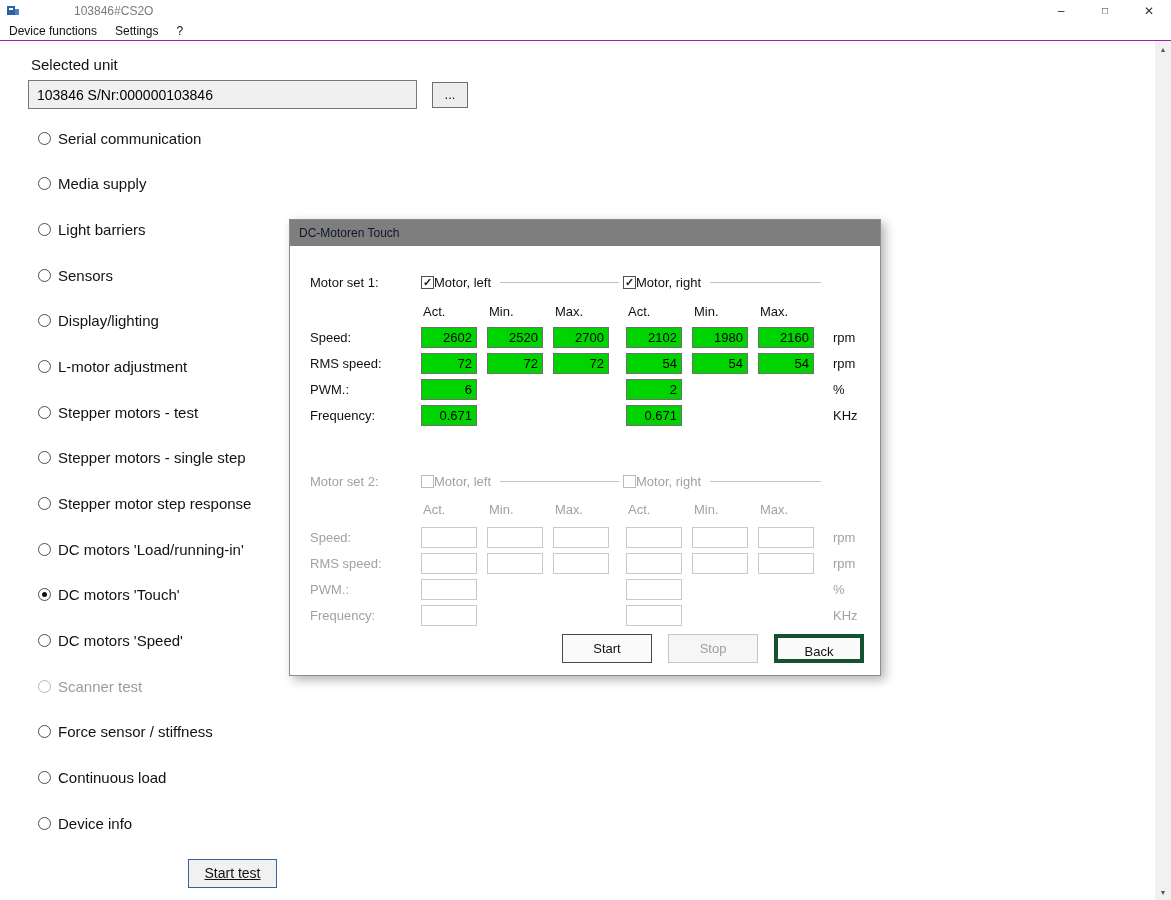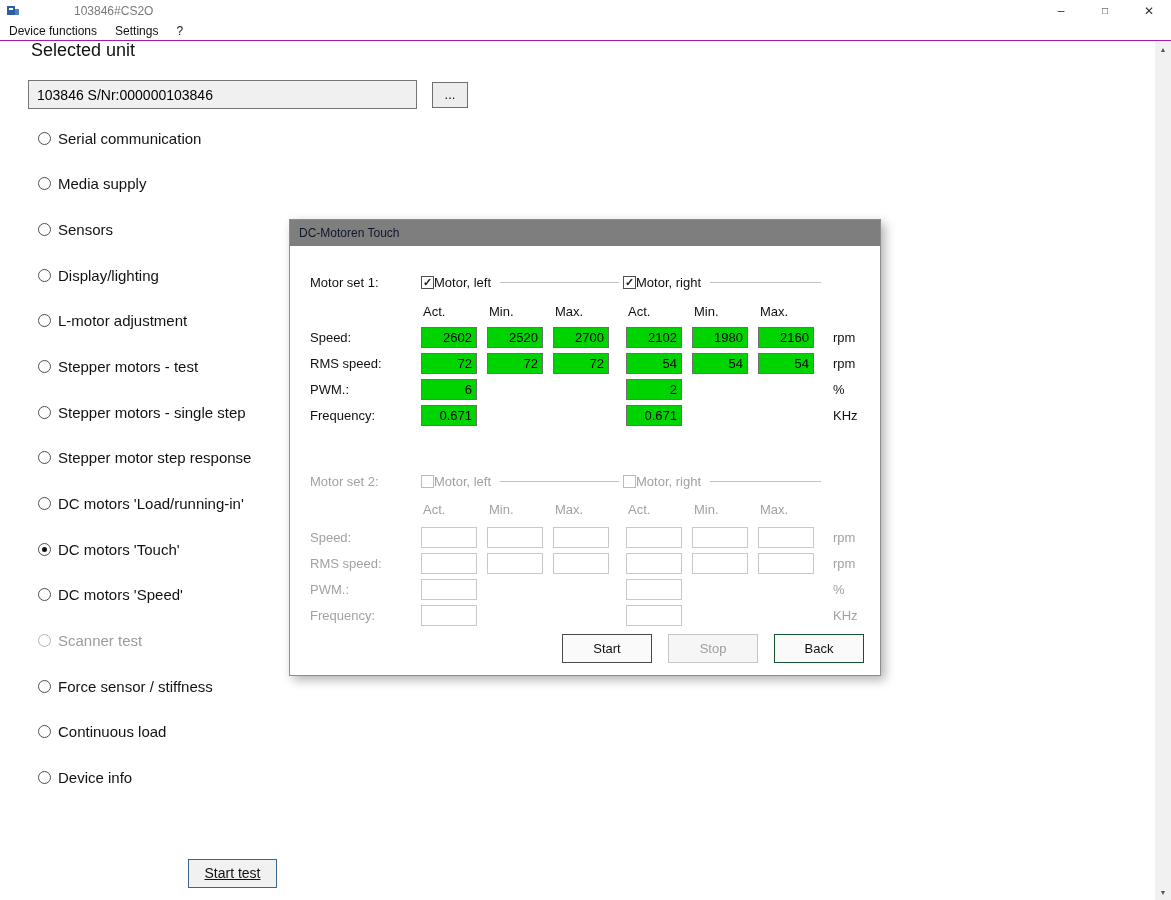--- a/index.html
+++ b/index.html
@@ -22,21 +22,21 @@
   .menu-item { padding:0 9px; height:100%; display:flex; align-items:center; }
 
   
   .scrollbar { position:absolute; right:0; top:41px; width:16px; height:859px;
     background:#f1f1f1; }
   .sarrow { position:absolute; left:0; width:16px; height:16px; display:flex;
     align-items:center; justify-content:center; font-size:7px; color:#555; }
   .sarrow.up { top:0; } .sarrow.down { bottom:0; }
 
   
-  .lbl-selected-unit { position:absolute; left:31px; top:40px; font-size:18px; }
+  .lbl-selected-unit { position:absolute; left:31px; top:56px; font-size:15px; }
   .unit-input { position:absolute; left:28px; top:80px; width:389px; height:29px;
     border:1px solid #767676; background:#f0f0f0; font-family:"Liberation Sans",sans-serif;
     font-size:14px; color:#000; padding-left:8px; }
   .browse-btn { position:absolute; left:432px; top:82px; width:36px; height:26px;
     background:#ededed; border:1px solid #6f6f6f; font-size:13px; text-align:center;
     line-height:24px; }
 
   .opt-list { position:absolute; left:38px; top:128px; }
   .opt { display:flex; align-items:center; height:20px; margin-bottom:25.7px; }
   .radio { width:13px; height:13px; border:1px solid #4f4f4f; border-radius:50%;
@@ -80,21 +80,21 @@
   .gline { flex:1; border-top:1px solid #c2c2c2; margin-left:9px; margin-right:4px;
     align-self:center; height:0; }
 
   .g2, .g2 .rlabel, .g2 .cklabel, .g2 .hcell, .g2 .unit { color:#a2a2a2; }
   .g2 .cb { border-color:#bbbbbb; }
 
   .dbtn { position:absolute; top:388px; width:90px; height:29px; background:#fafafa;
     font-size:13px; text-align:center; line-height:27px; }
   .dbtn.start { left:272px; border:1px solid #4a4a4a; }
   .dbtn.stop  { left:378px; border:1px solid #c6c6c6; color:#9e9e9e; background:#f6f6f6; }
-  .dbtn.back  { left:484px; border:1px solid #14532d; }
+  .dbtn.back  { left:484px; border:4px solid #14532d; }
 </style>
 </head>
 <body>
 
 <div class="titlebar">
   <svg class="app-icon" viewBox="0 0 14 14">
     <rect x="1" y="2" width="8" height="9" fill="#2f5fa3"></rect>
     <rect x="9" y="5" width="4" height="6" fill="#4f7fc3"></rect>
     <rect x="3" y="4" width="4" height="2" fill="#ffffff"></rect>
   </svg>
@@ -125,20 +125,24 @@
   <div class="opt">
     <span class="radio"></span>
     <span class="olabel">Serial communication</span>
   </div>
   <div class="opt">
     <span class="radio"></span>
     <span class="olabel">Media supply</span>
   </div>
   <div class="opt">
     <span class="radio"></span>
+    <span class="olabel">Light barriers</span>
+  </div>
+  <div class="opt">
+    <span class="radio"></span>
     <span class="olabel">Sensors</span>
   </div>
   <div class="opt">
     <span class="radio"></span>
     <span class="olabel">Display/lighting</span>
   </div>
   <div class="opt">
     <span class="radio"></span>
     <span class="olabel">L-motor adjustment</span>
   </div>

